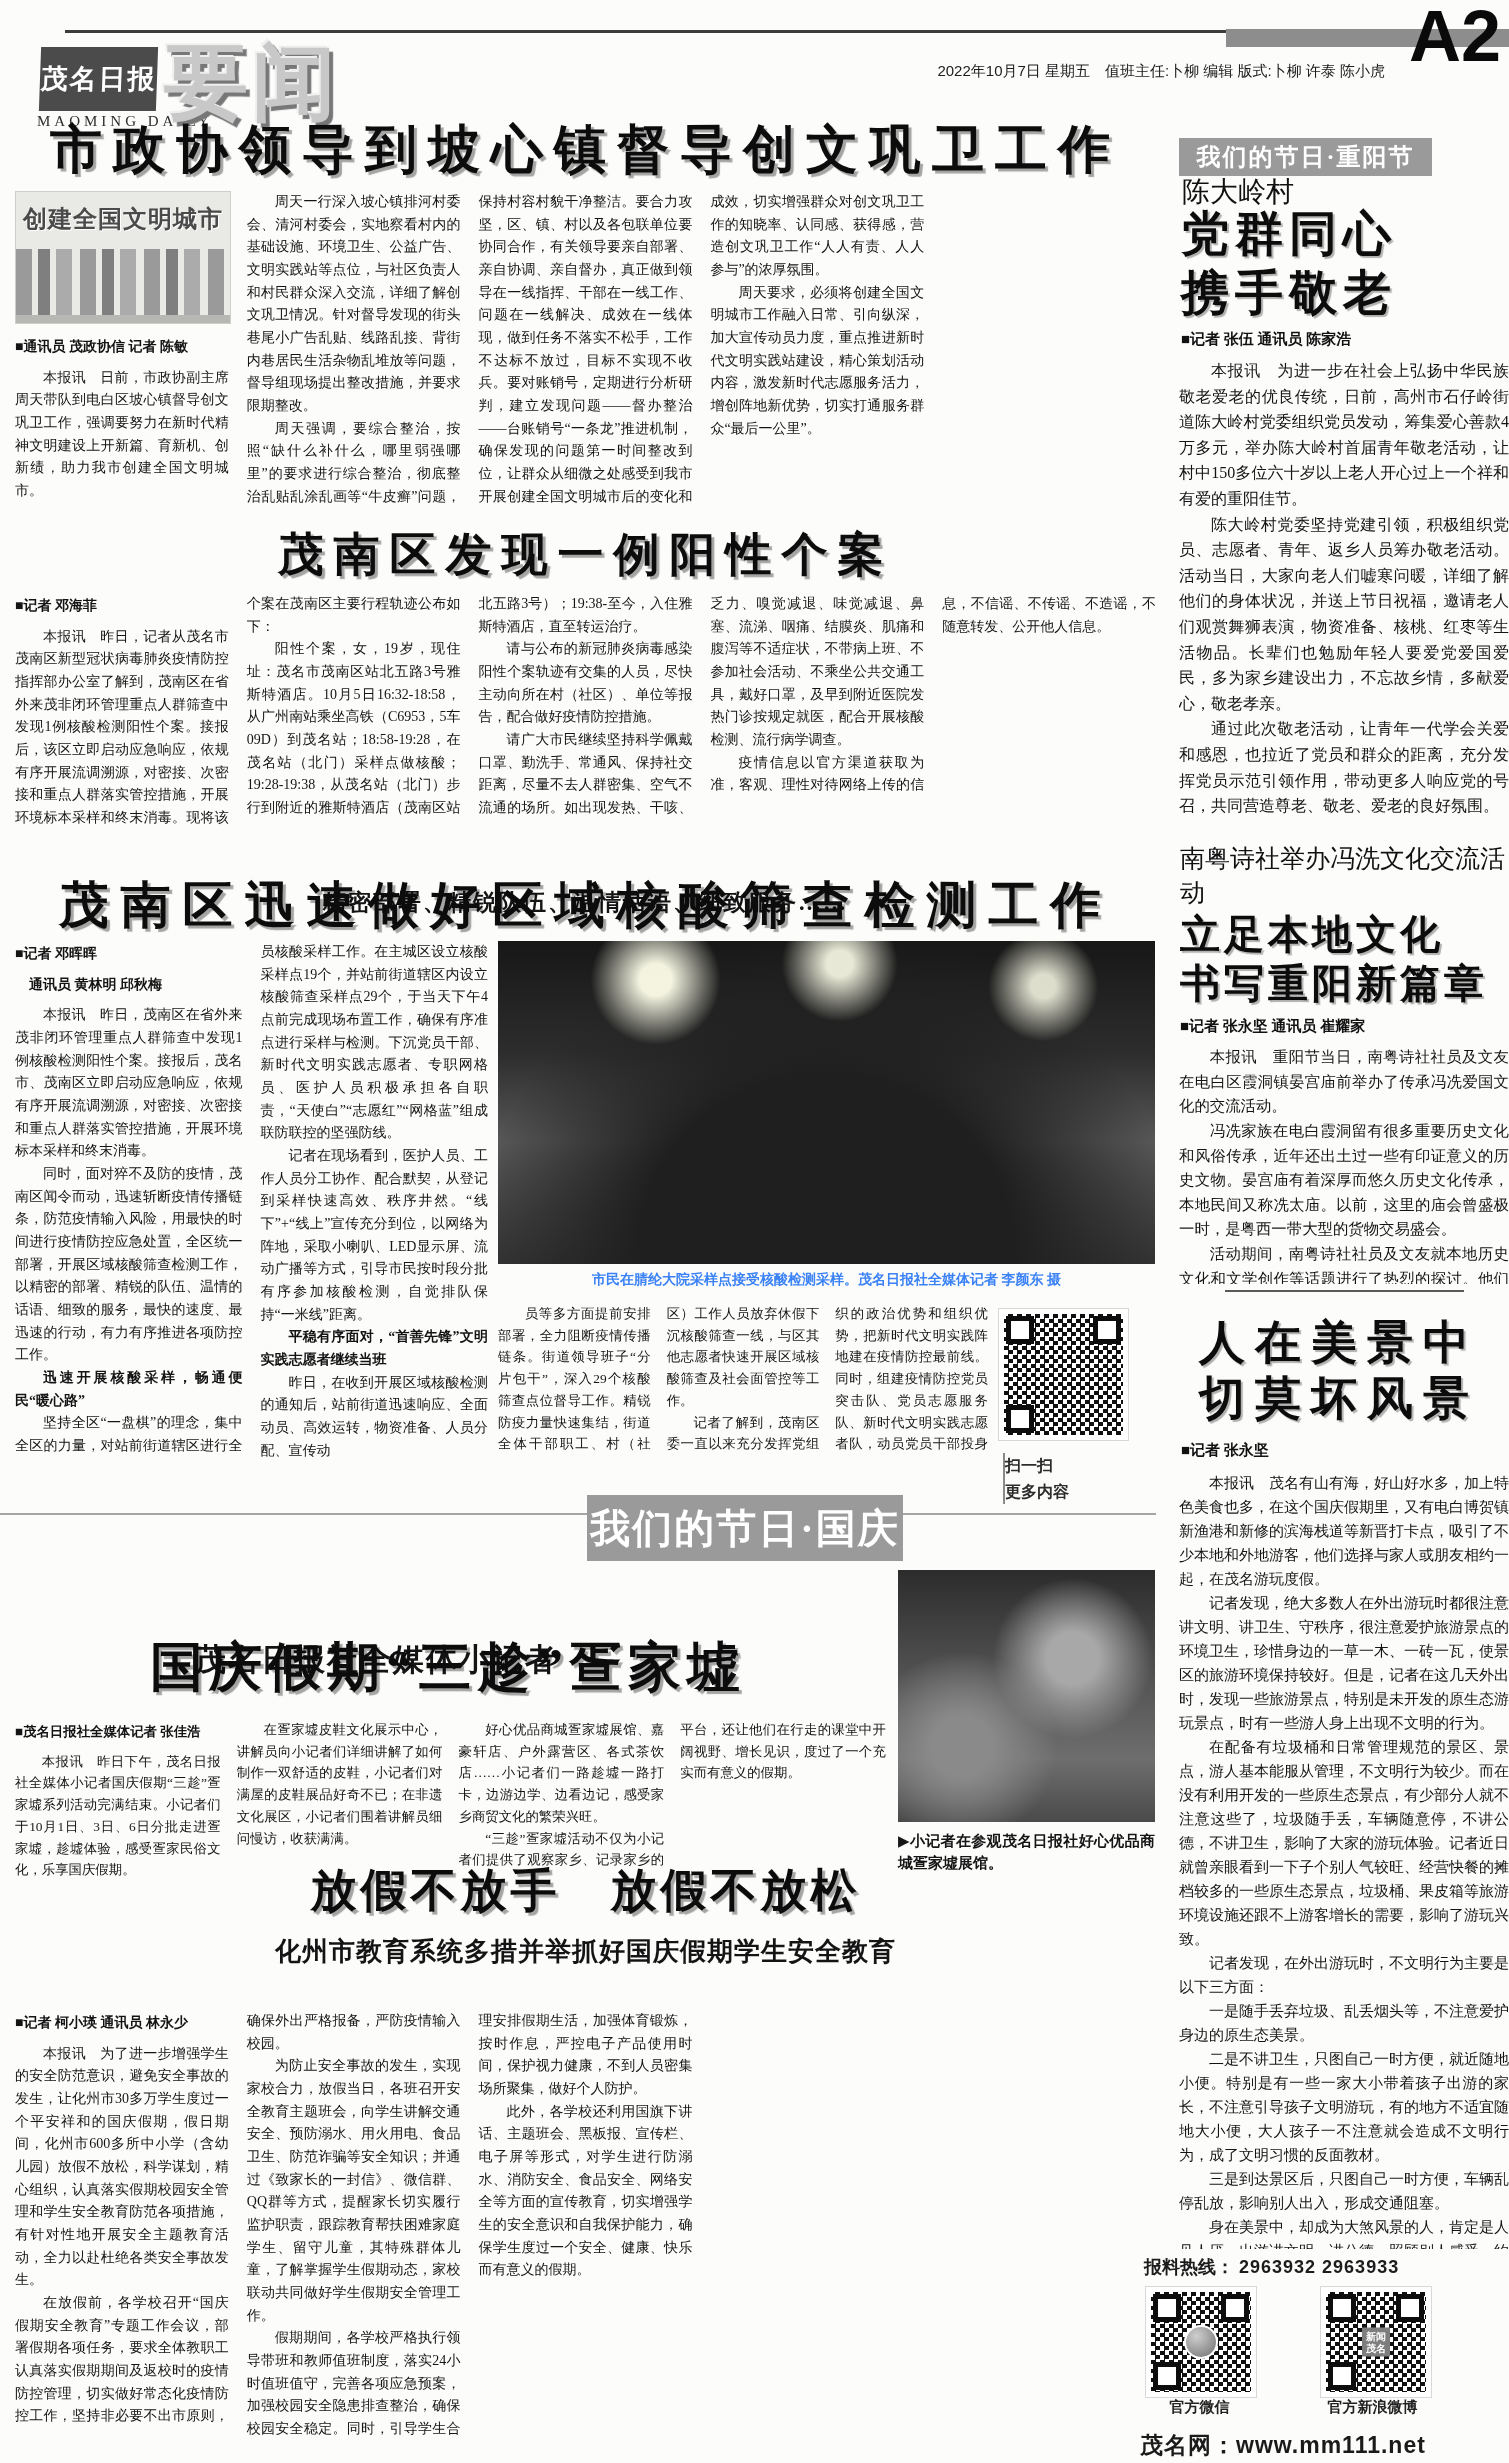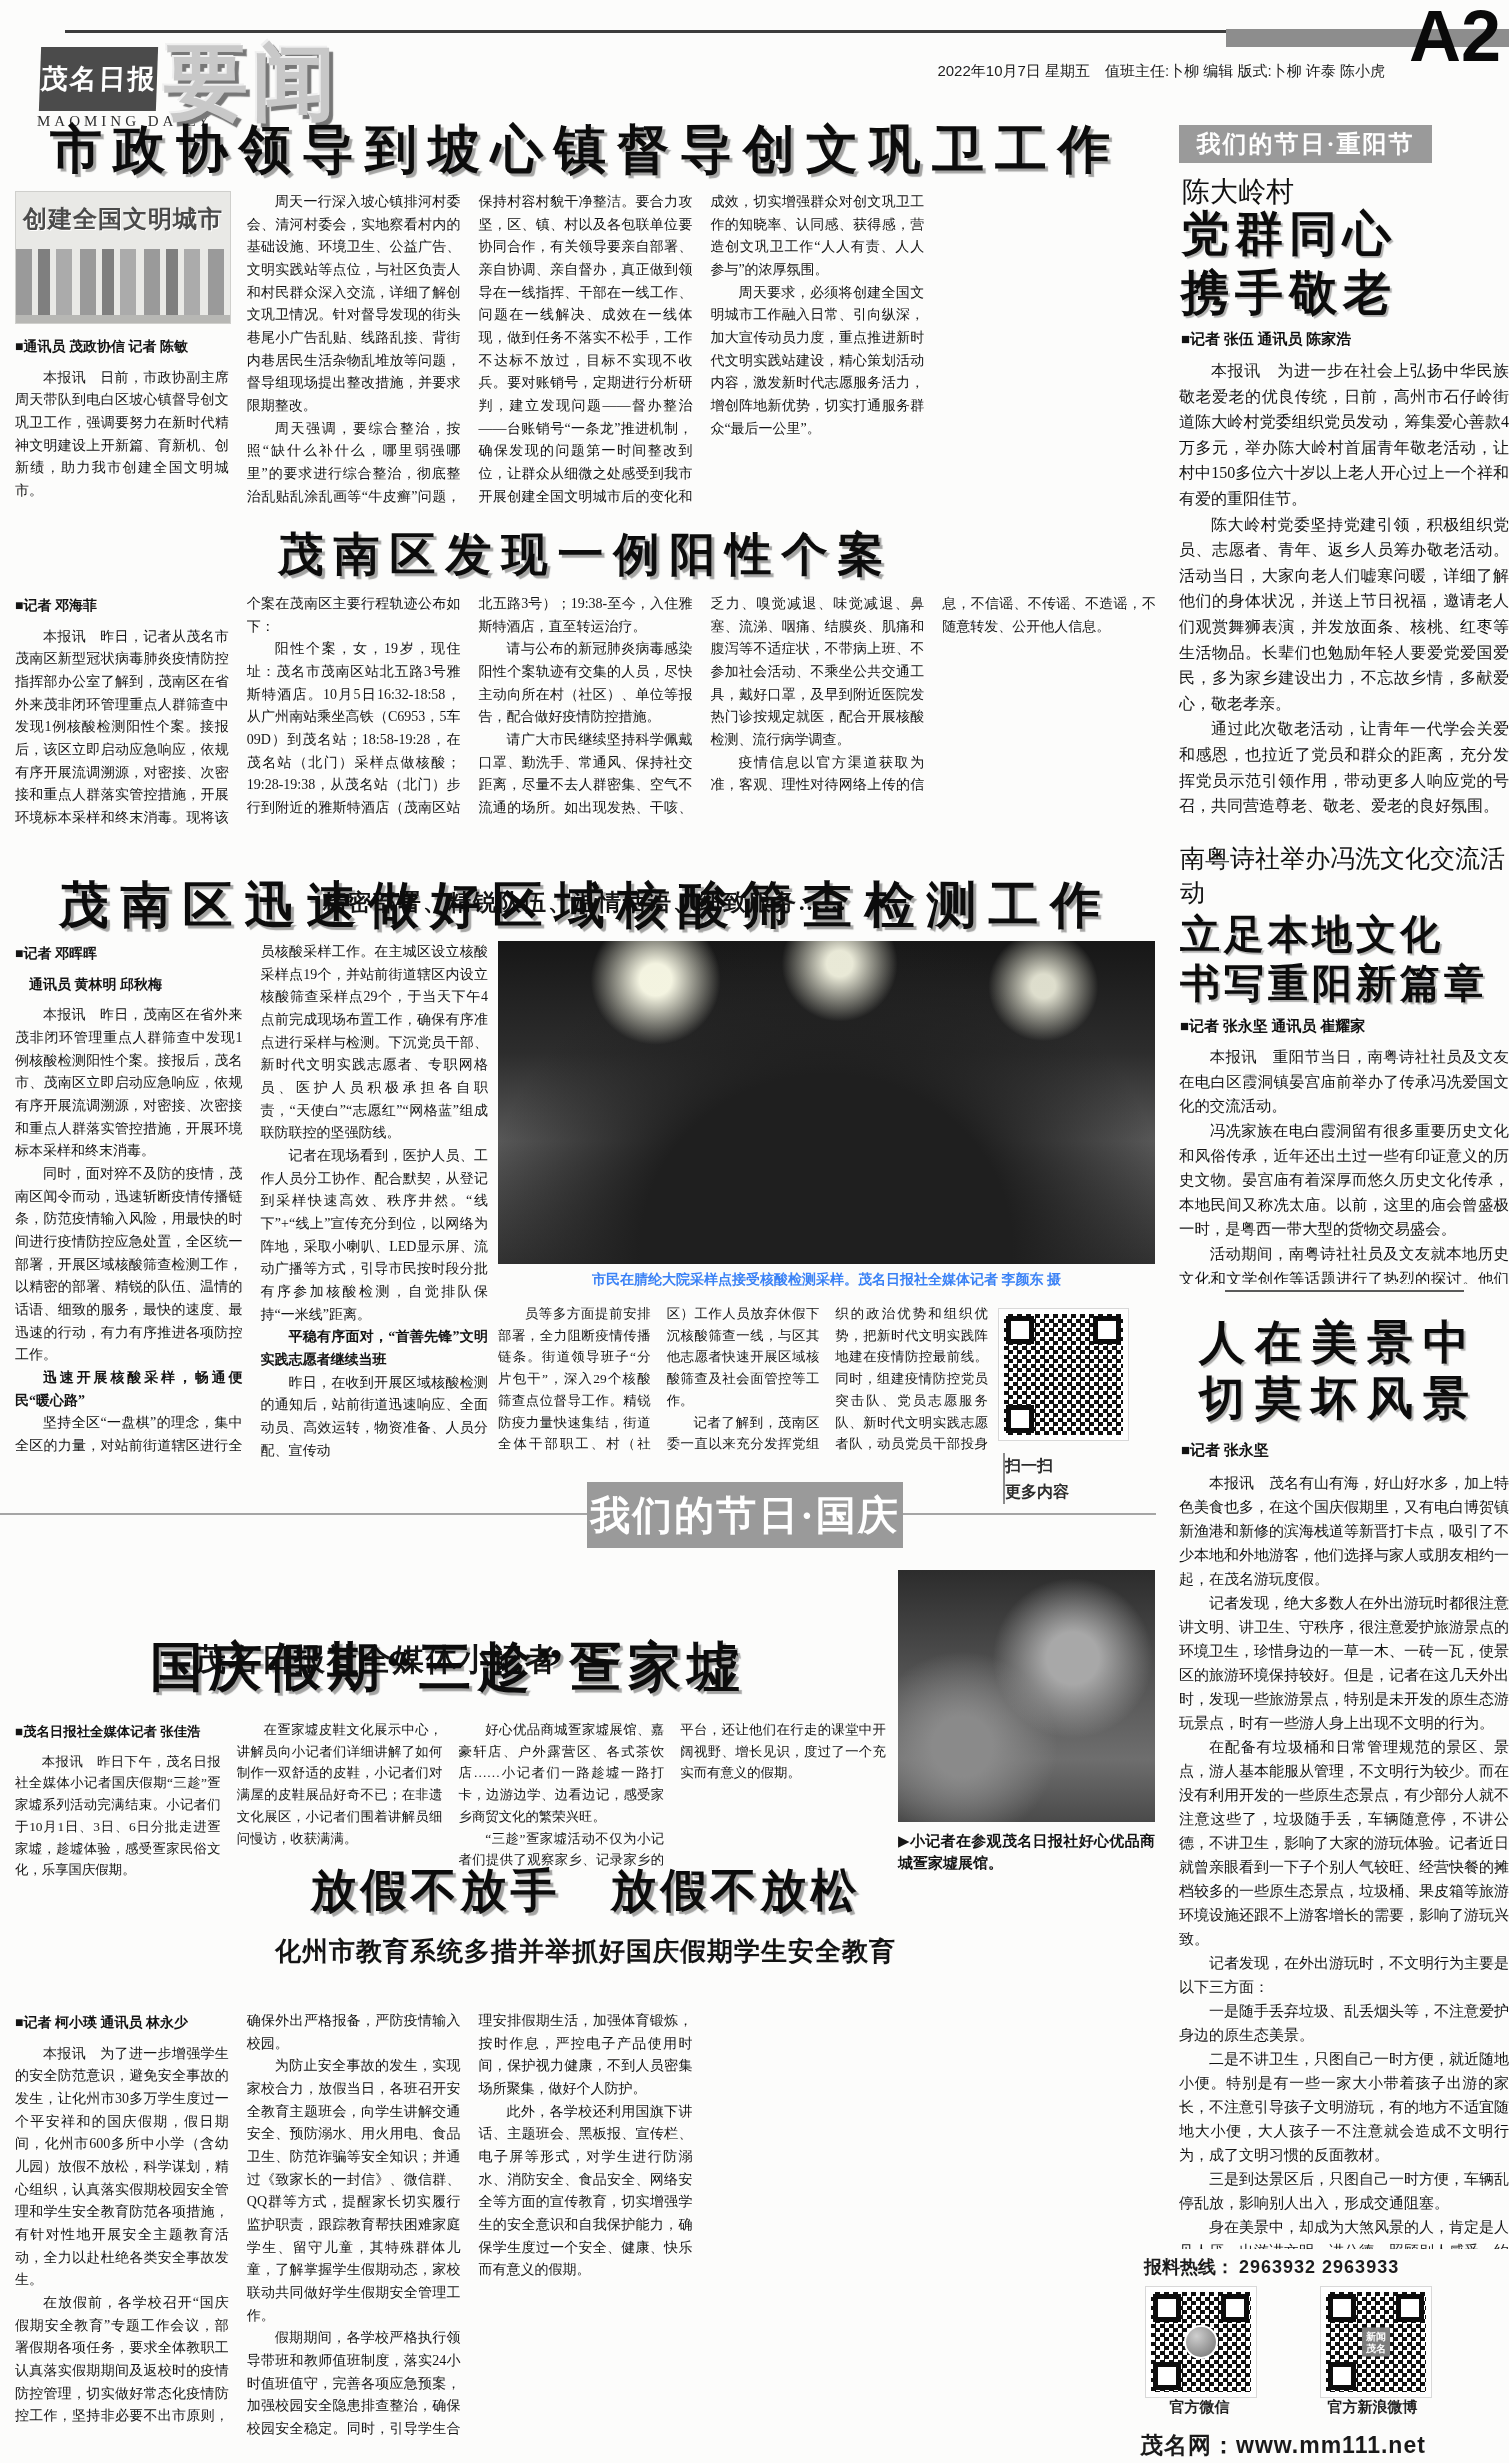--- a/index.html
+++ b/index.html
@@ -29,21 +29,21 @@
   .body-text p.byline{font-weight:bold;text-indent:0;margin:2px 0 8px;}
   .body-text p.subhead{font-weight:bold;}
   .cols-5{column-count:5;column-gap:18px;}
   .cols-4{column-count:4;column-gap:16px;}
   .cols-3{column-count:3;column-gap:16px;}
   .cols-2{column-count:2;column-gap:18px;}
   .byline-block{font-weight:bold;font-size:15px;color:#111;}
 
   
   .badge{background:#9a9a9a;color:#fff;font-family:Liberation Serif, serif;
-         font-weight:bold;display:flex;align-items:center;justify-content:center;letter-spacing:2px;}
+         font-weight:bold;display:flex;align-items:center;justify-content:center;letter-spacing:2px;margin-top:13px;}
 
   
   .civ{width:100%;height:131px;background:#e9e9e6;border:1px solid #cfcfcc;position:relative;
        overflow:hidden;margin-bottom:12px;}
   .civ .txt{font-family:"Liberation Sans",sans-serif;font-weight:bold;font-size:24px;color:#4a4a4a;
             text-align:center;margin-top:8px;letter-spacing:1px;text-shadow:1px 1px 0 #fff;text-indent:0;}
   .civ .sky{position:absolute;bottom:8px;left:0;right:0;height:66px;
             background:repeating-linear-gradient(90deg,#9a9a9a 0 16px,transparent 16px 22px,
               #7f7f7f 22px 34px,transparent 34px 40px,#ababab 40px 56px,transparent 56px 64px);}
   .civ .ground{position:absolute;bottom:0;left:0;right:0;height:8px;background:#b7b7b4;}
@@ -169,21 +169,21 @@
   <div class="abs badge" style="left:1179px;top:125px;width:253px;height:38px;font-size:24px;">我们的节日·重阳节</div>
 
   <div class="abs" style="left:1182px;top:173px;font-size:28px;color:#111;">陈大岭村</div>
   <div class="abs side-headline" style="left:1181px;top:205px;font-size:48px;letter-spacing:6px;">
     <div>党群同心</div>
     <div>携手敬老</div>
   </div>
   <div class="abs byline-block" style="left:1181px;top:330px;">■记者 张伍 通讯员 陈家浩</div>
   <div class="abs body-text" style="left:1179px;top:358px;width:330px;height:470px;font-size:16px;line-height:1.6;">
       <p>本报讯　为进一步在社会上弘扬中华民族敬老爱老的优良传统，日前，高州市石仔岭街道陈大岭村党委组织党员发动，筹集爱心善款4万多元，举办陈大岭村首届青年敬老活动，让村中150多位六十岁以上老人开心过上一个祥和有爱的重阳佳节。</p>
-      <p>陈大岭村党委坚持党建引领，积极组织党员、志愿者、青年、返乡人员筹办敬老活动。活动当日，大家向老人们嘘寒问暖，详细了解他们的身体状况，并送上节日祝福，邀请老人们观赏舞狮表演，并发放面条、核桃、红枣等生活物品。长辈们也勉励年轻人要爱党爱国爱民，多为家乡建设出力，不忘故乡情，多献爱心，敬老孝亲。</p>
+      <p>陈大岭村党委坚持党建引领，积极组织党员、志愿者、青年、返乡人员筹办敬老活动。活动当日，大家向老人们嘘寒问暖，详细了解他们的身体状况，并送上节日祝福，邀请老人们观赏舞狮表演，物资准备、核桃、红枣等生活物品。长辈们也勉励年轻人要爱党爱国爱民，多为家乡建设出力，不忘故乡情，多献爱心，敬老孝亲。</p>
       <p>通过此次敬老活动，让青年一代学会关爱和感恩，也拉近了党员和群众的距离，充分发挥党员示范引领作用，带动更多人响应党的号召，共同营造尊老、敬老、爱老的良好氛围。</p>
     </div>
 
   <div class="abs" style="left:1180px;top:842px;width:330px;font-size:25px;line-height:1.35;color:#111;">南粤诗社举办冯洗文化交流活动</div>
   <div class="abs side-headline" style="left:1180px;top:911px;font-size:40px;letter-spacing:4px;">
     <div>立足本地文化</div>
     <div>书写重阳新篇章</div>
   </div>
   <div class="abs byline-block" style="left:1180px;top:1017px;">■记者 张永坚 通讯员 崔耀家</div>
   <div class="abs body-text" style="left:1179px;top:1045px;width:330px;height:239px;font-size:15.4px;line-height:1.6;">

